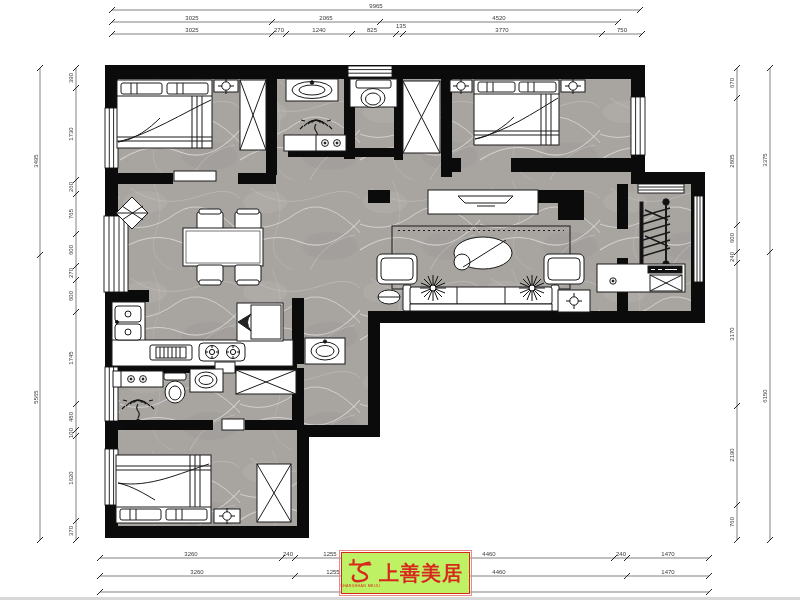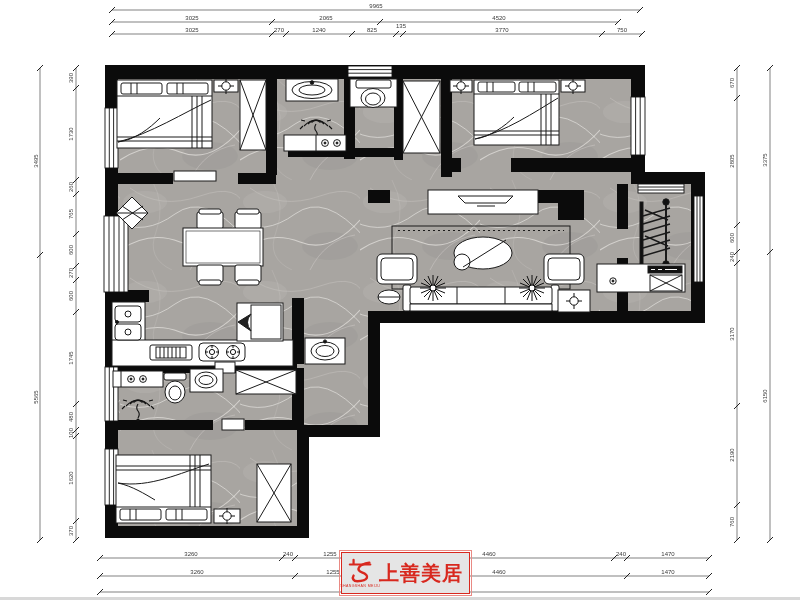--- a/index.html
+++ b/index.html
@@ -1,21 +1,21 @@
 <!DOCTYPE html>
 <html><head>
 <meta charset="utf-8">
 <style>
   html,body{margin:0;padding:0;background:#fff;}
   #stage{position:relative;width:800px;height:600px;background:#fff;overflow:hidden;
          font-family:"Liberation Sans",sans-serif;}
   svg text{font-family:"Liberation Sans",sans-serif;fill:#3a3a3a;}
   .logo{position:absolute;left:341px;top:552px;width:129px;height:42px;
         border:1.5px solid #d8281e;outline:1px solid #e98a84;outline-offset:1px;
-        background:#e5e5e5;display:flex;align-items:center;gap:3px;
+        background:#bef264;display:flex;align-items:center;gap:3px;
         padding:1px 3px;box-sizing:border-box;z-index:5;}
   .logo-mark{width:31px;display:flex;flex-direction:column;align-items:center;line-height:1;}
   .logo-sub{font-size:4px;color:#d8281e;letter-spacing:.4px;white-space:nowrap;transform:scale(.9);}
   .logo-title{font-size:20px;font-weight:700;color:#d8281e;letter-spacing:1px;
               font-family:"DejaVu Sans",sans-serif;white-space:nowrap;line-height:1;}
 </style>
 </head>
 <body>
 
 <div id="stage">

